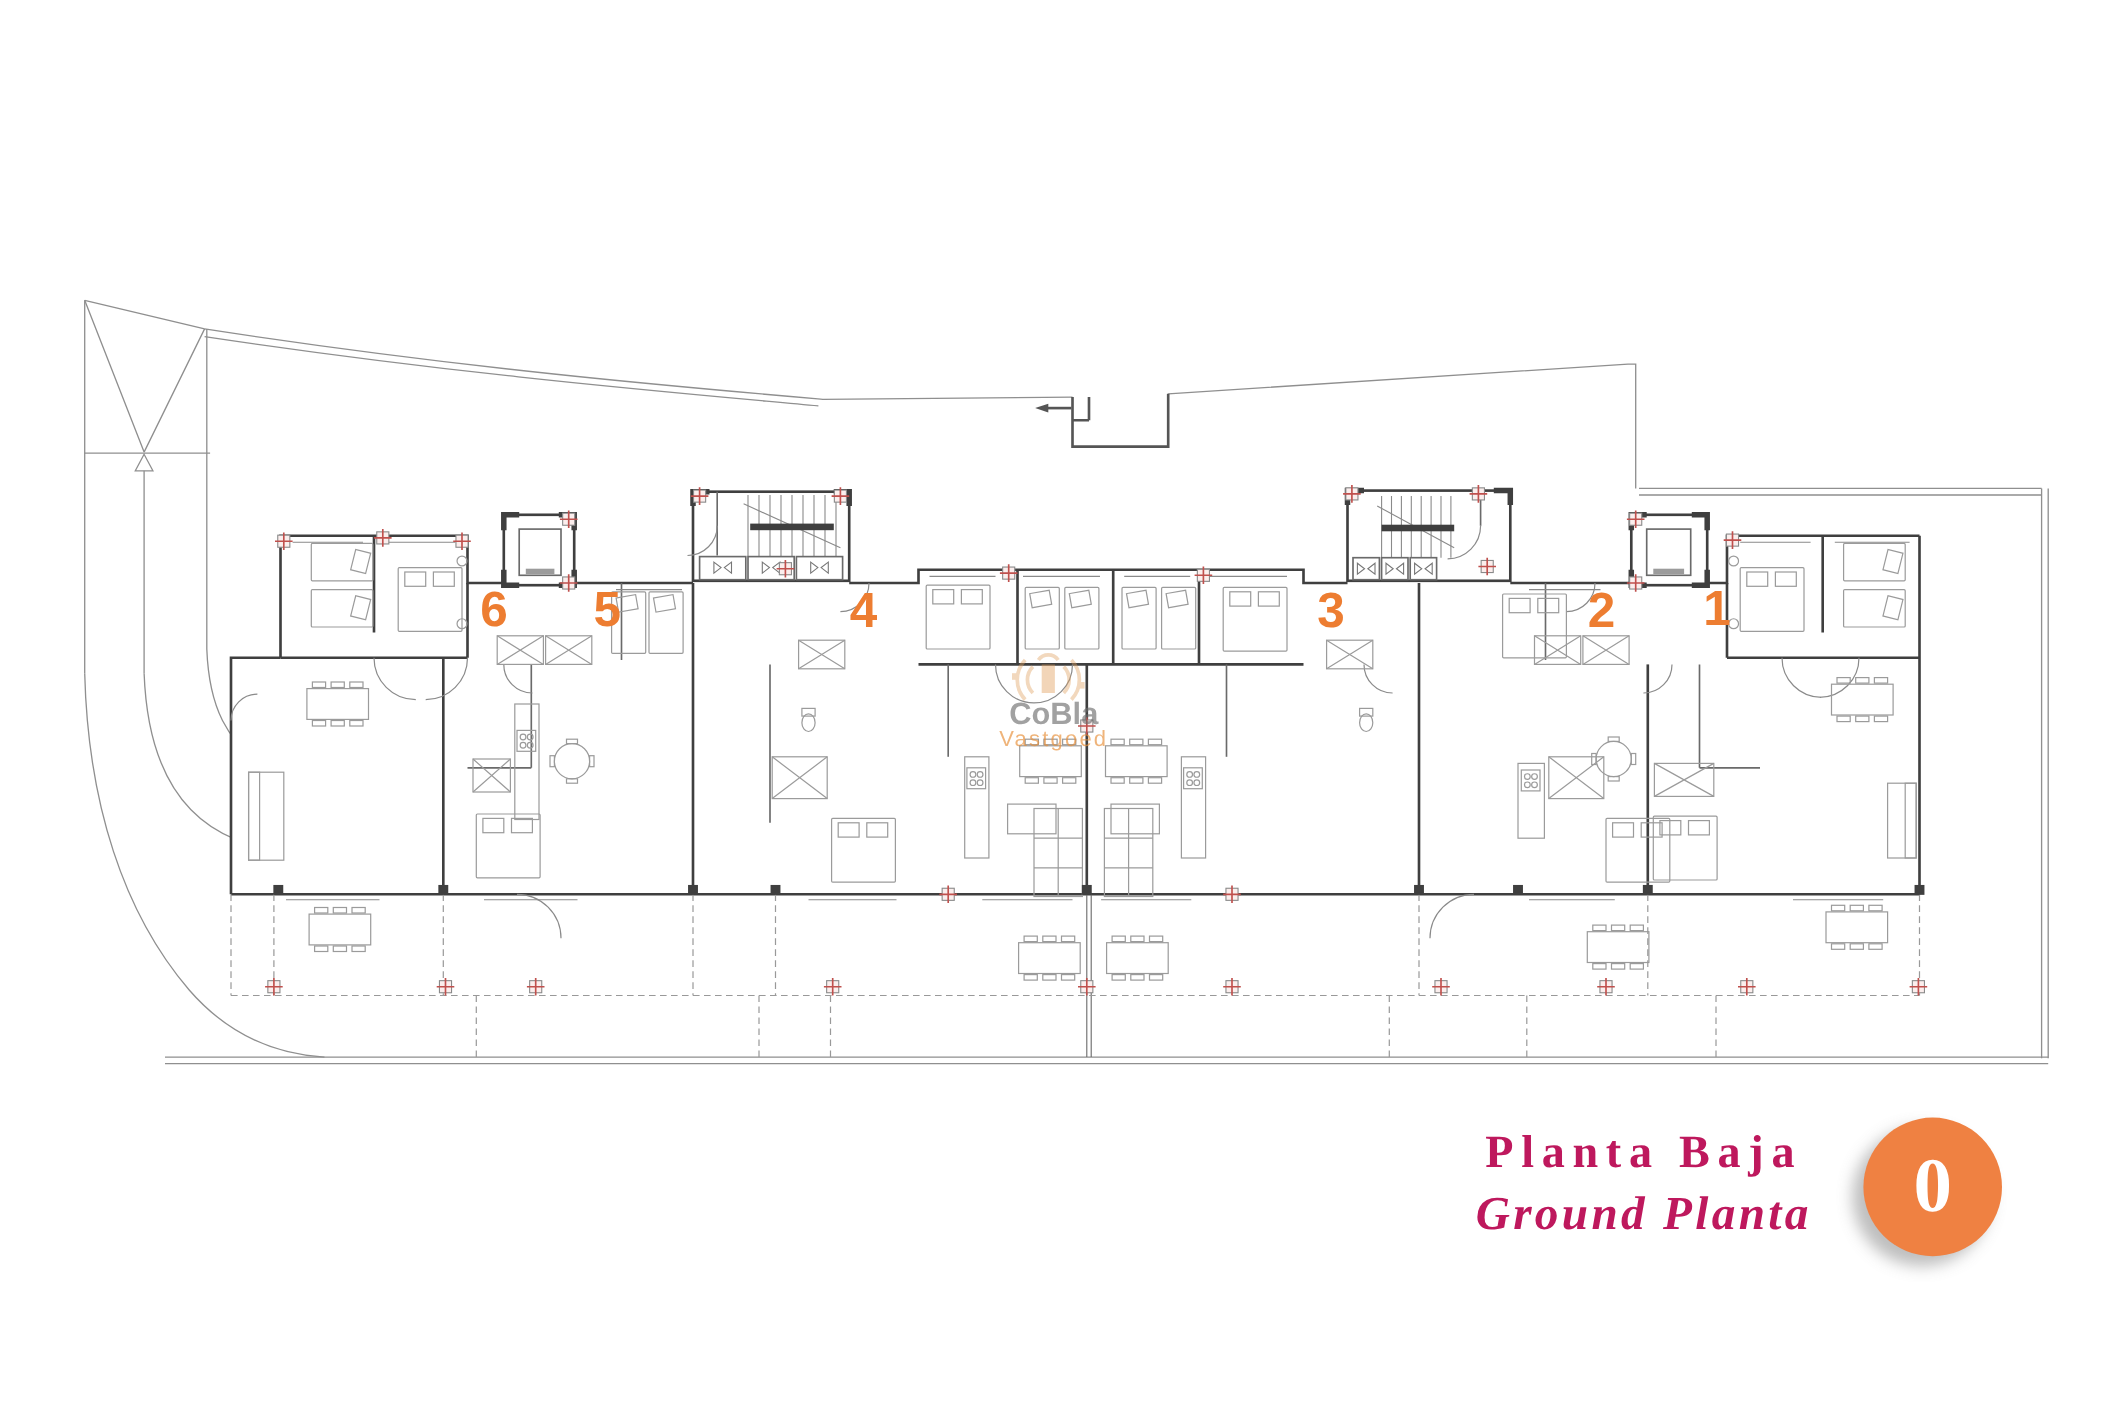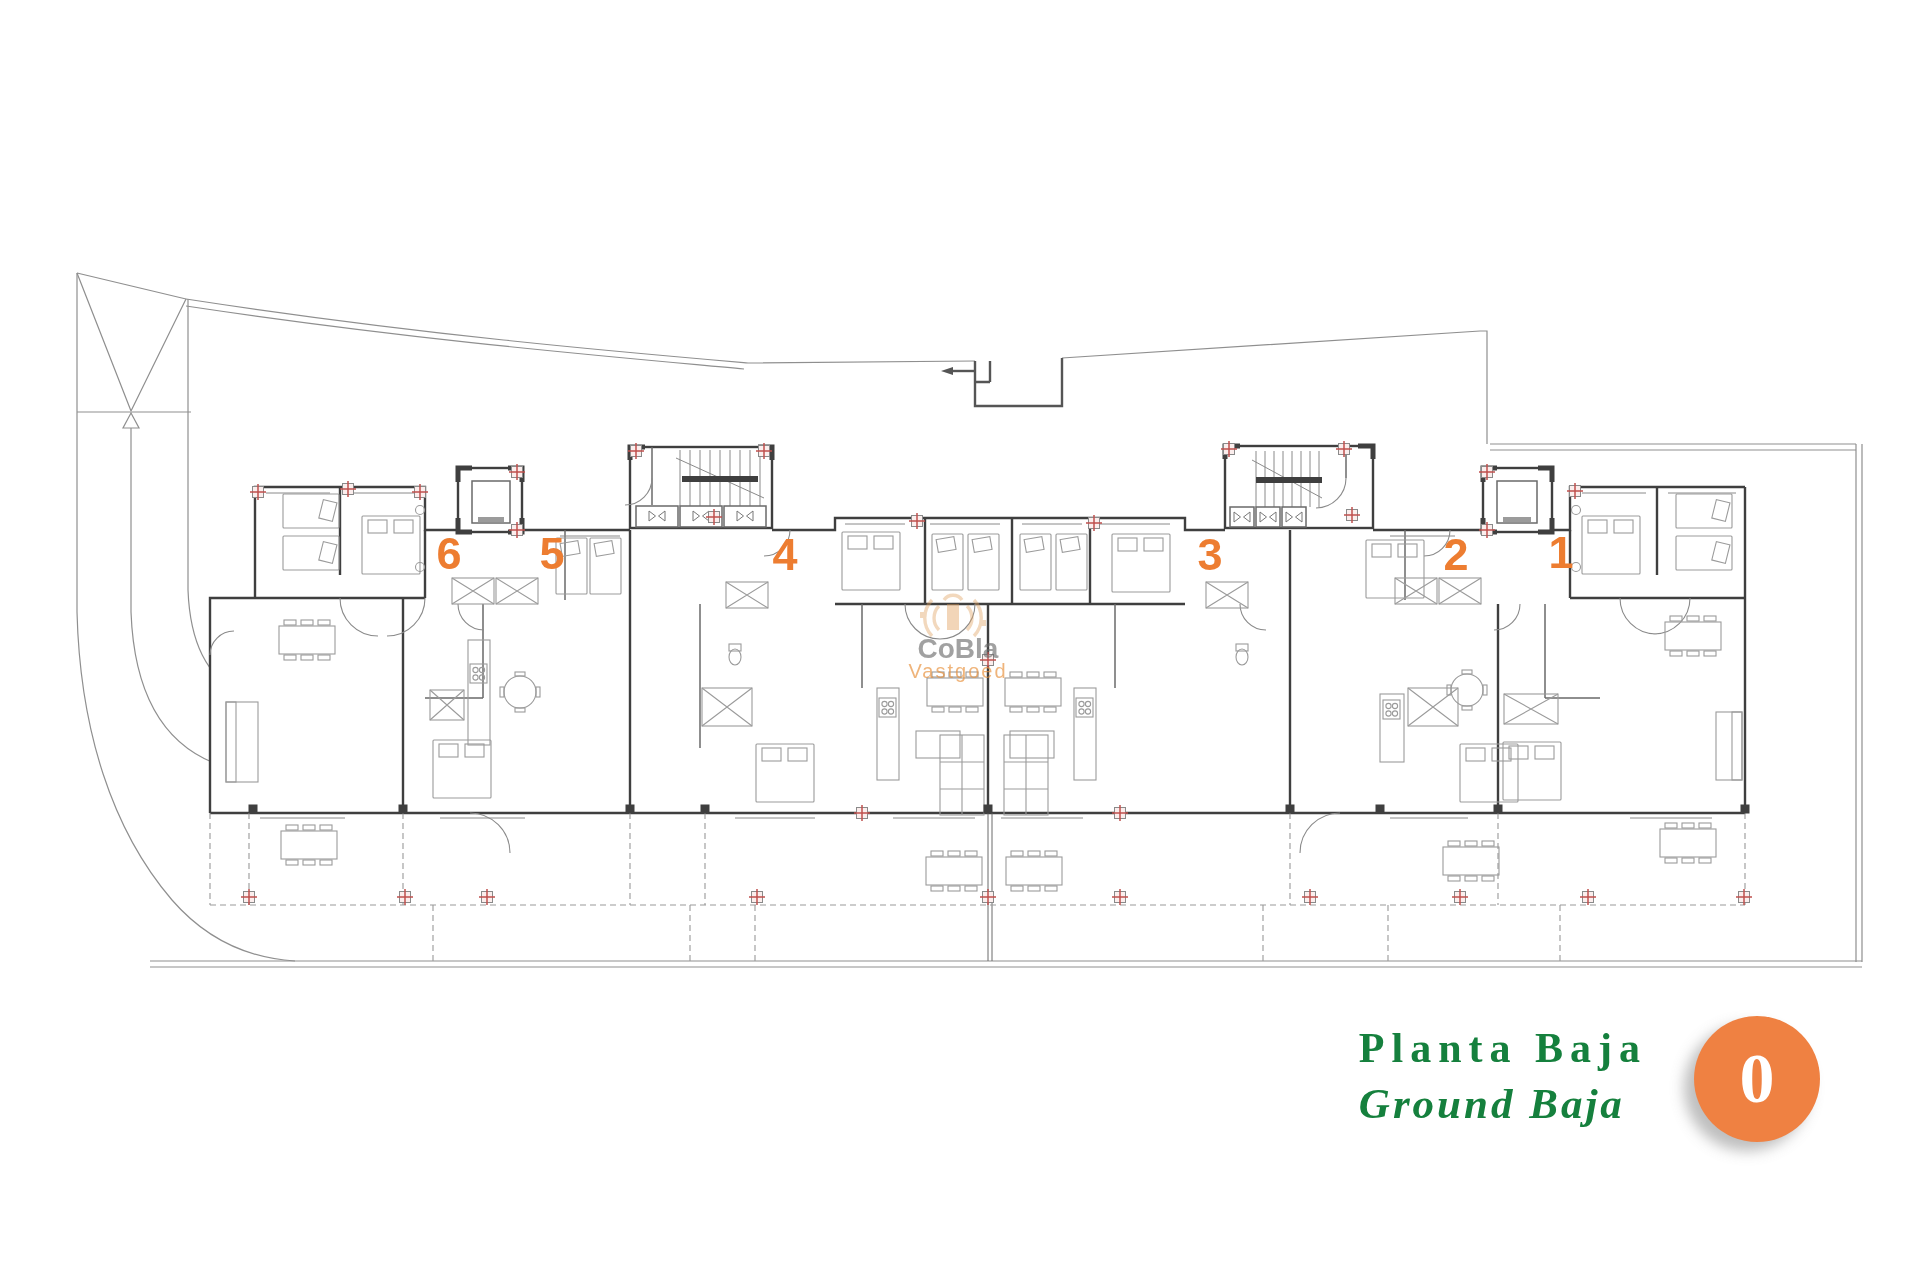--- a/index.html
+++ b/index.html
@@ -15,22 +15,22 @@
   .sill  {stroke:#8a8a8a;stroke-width:1;fill:none;}
   .arc   {stroke:#8a8a8a;stroke-width:1.1;fill:none;}
   .dash  {stroke:#999999;stroke-width:1.1;stroke-dasharray:6 4;fill:none;}
   .wfill {fill:#ffffff;stroke:none;}
   
   .block-title{position:absolute;left:1556px;top:92px;width:310px;
     font-family:"Liberation Serif", serif;font-weight:bold;font-size:60px;
     letter-spacing:2px;color:#E8873C;}
   .unit-num{position:absolute;transform:translate(-50%,-50%);
     font-weight:bold;font-size:45px;color:#ED7D31;}
-  .legend{position:absolute;right:273px;top:1020px;text-align:left;
-    font-family:"Liberation Serif", serif;font-weight:bold;color:#15803d;}
+  .legend{position:absolute;right:273px;top:1020px;text-align:center;
+    font-family:"Liberation Serif", serif;font-weight:bold;color:#be185d;}
   .legend .es{font-size:42px;letter-spacing:7px;line-height:56px;}
   .legend .en{font-size:43px;letter-spacing:3px;line-height:56px;font-style:italic;}
   .badge{position:absolute;left:1694px;top:1016px;width:126px;height:126px;border-radius:50%;
     background:#EF8142;display:flex;align-items:center;justify-content:center;
     box-shadow:-10px 9px 14px rgba(110,110,110,0.45);}
   .badge span{font-family:"Liberation Serif", serif;font-weight:bold;font-size:70px;
     color:#ffffff;line-height:1;}
   .disclaimer{position:absolute;left:300px;top:1212px;width:1120px;text-align:center;
     font-style:italic;font-size:26px;line-height:37px;color:#ABABAB;
     letter-spacing:0.5px;white-space:pre-wrap;}
@@ -391,21 +391,21 @@
 
   <div class="unit-num" style="left:449px;top:554px;">6</div>
   <div class="unit-num" style="left:552px;top:554px;">5</div>
   <div class="unit-num" style="left:785px;top:555px;">4</div>
   <div class="unit-num" style="left:1210px;top:555px;">3</div>
   <div class="unit-num" style="left:1456px;top:555px;">2</div>
   <div class="unit-num" style="left:1561px;top:553px;">1</div>
 
   <div class="legend">
     <div class="es">Planta Baja</div>
-    <div class="en">Ground Baja</div>
+    <div class="en">Ground Planta</div>
   </div>
 
   <div class="badge">
     <span>0</span>
   </div>
 
   <div class="disclaimer">
     
     
   </div>

